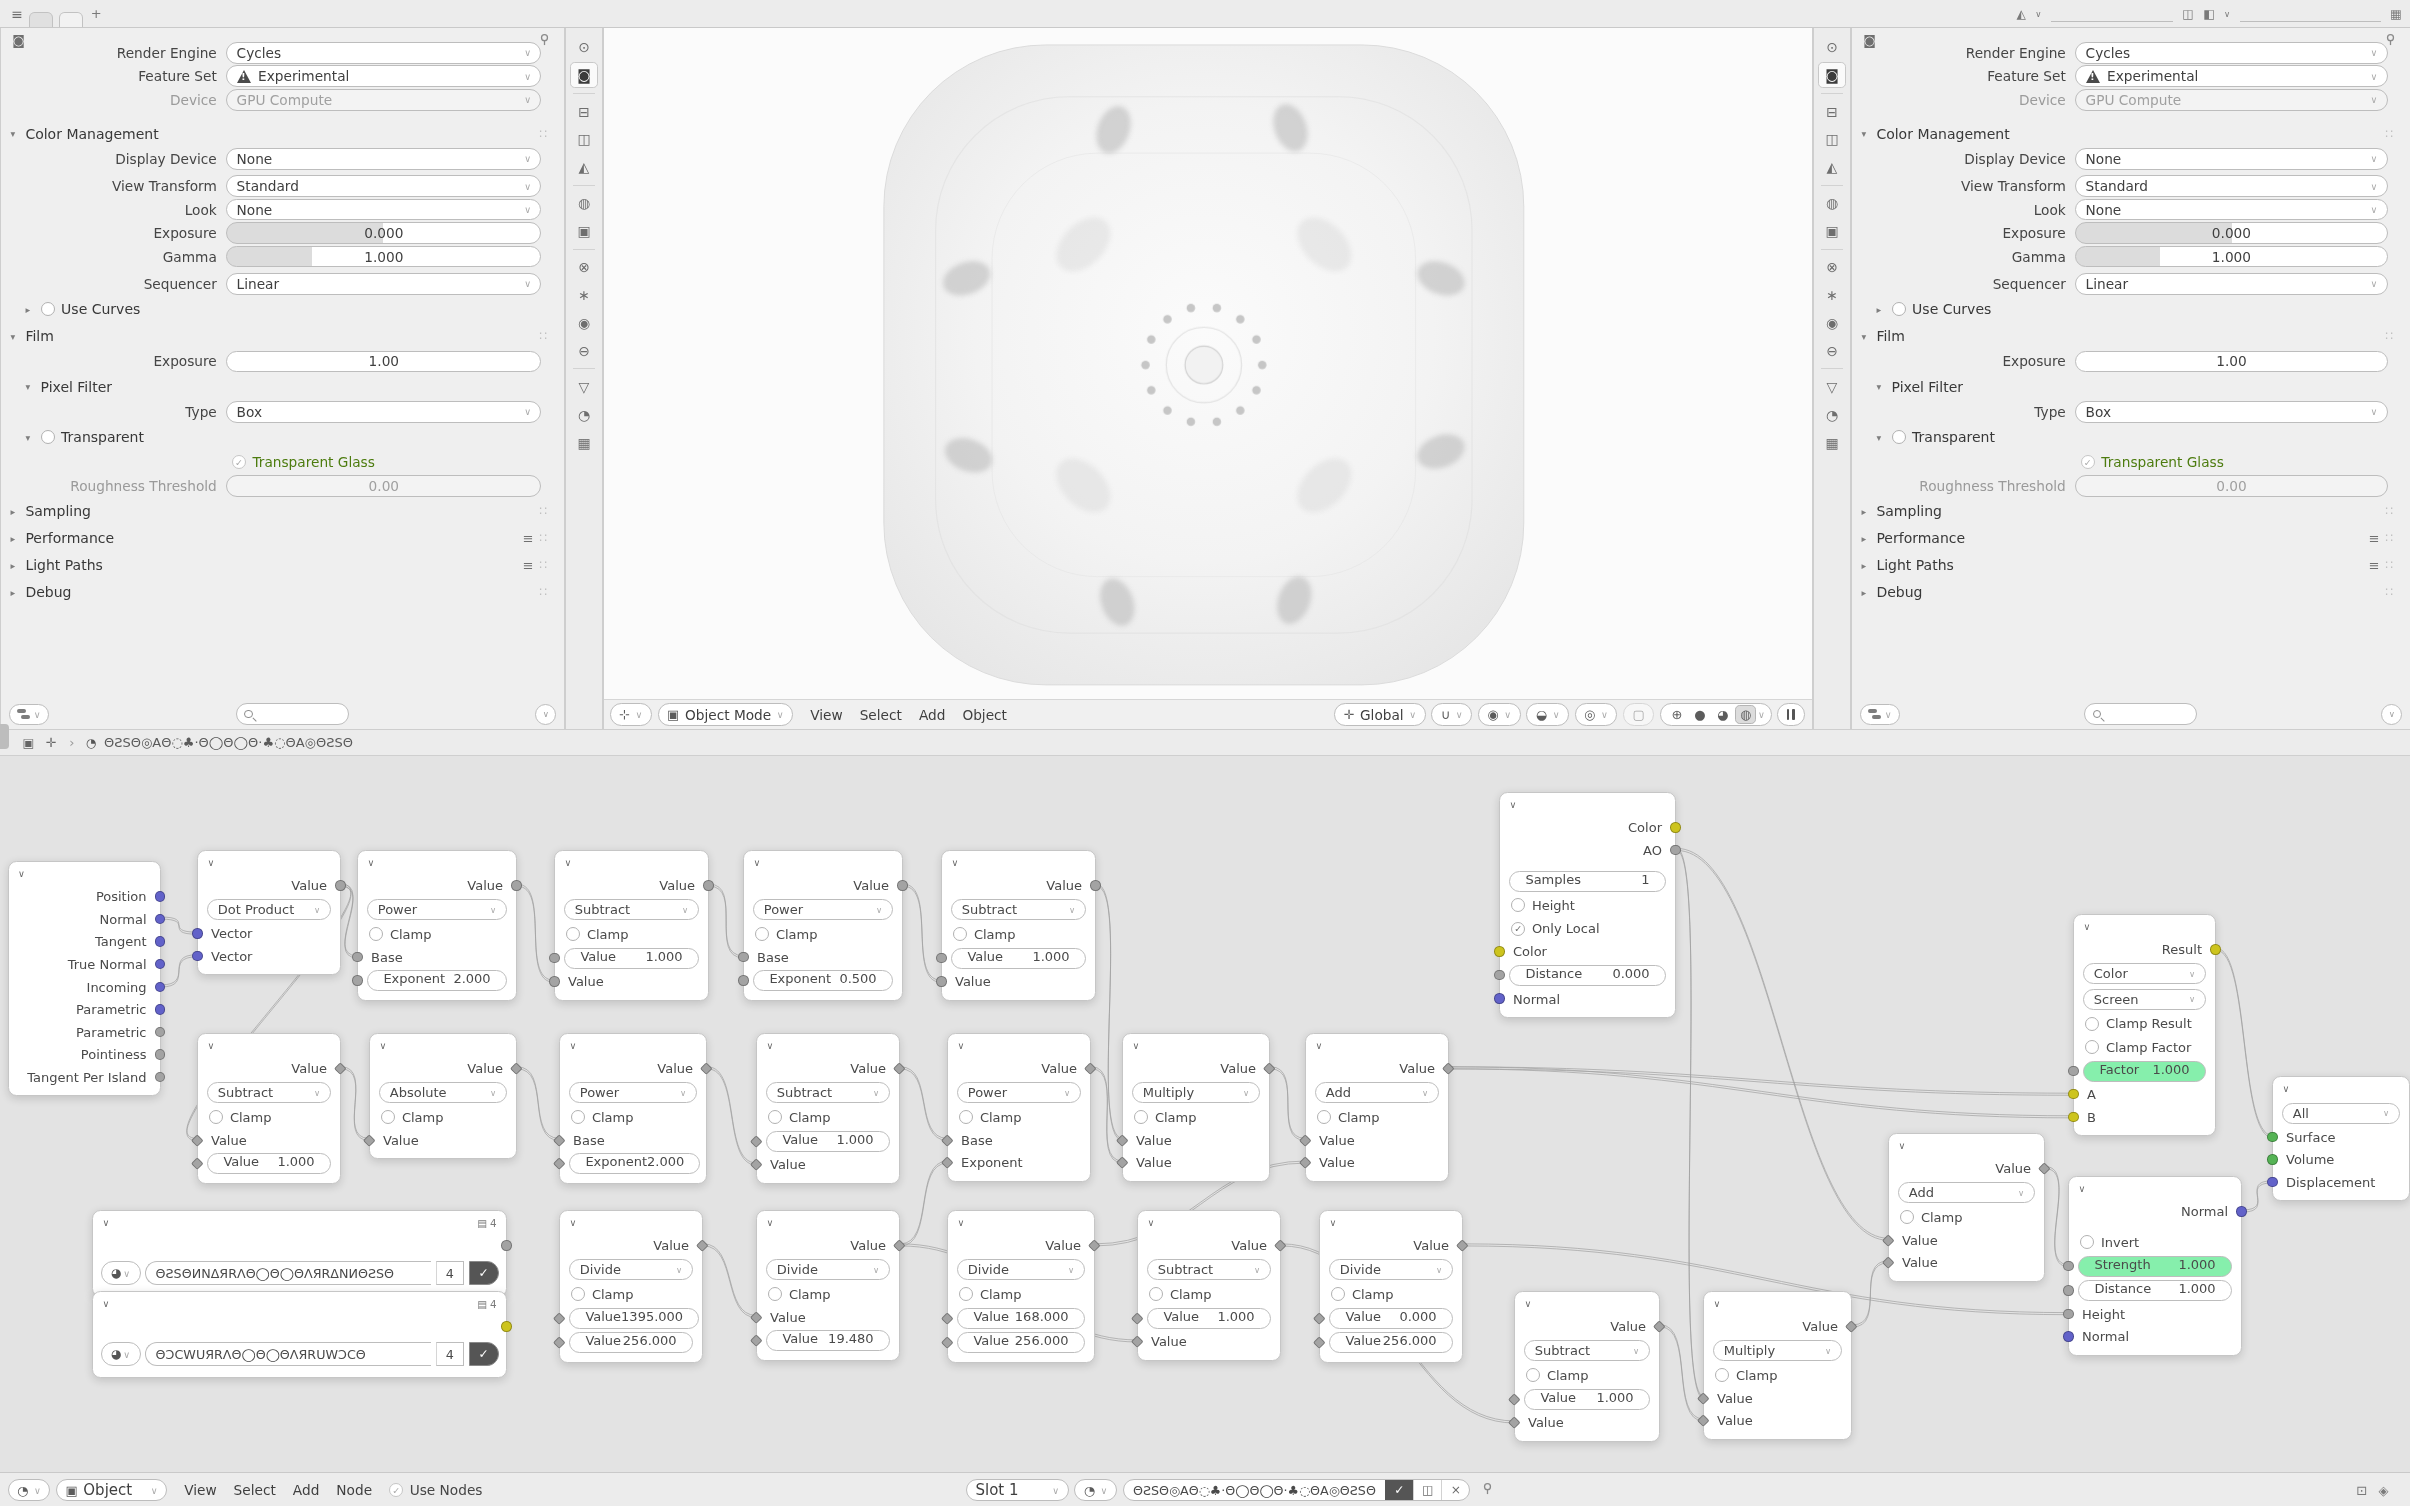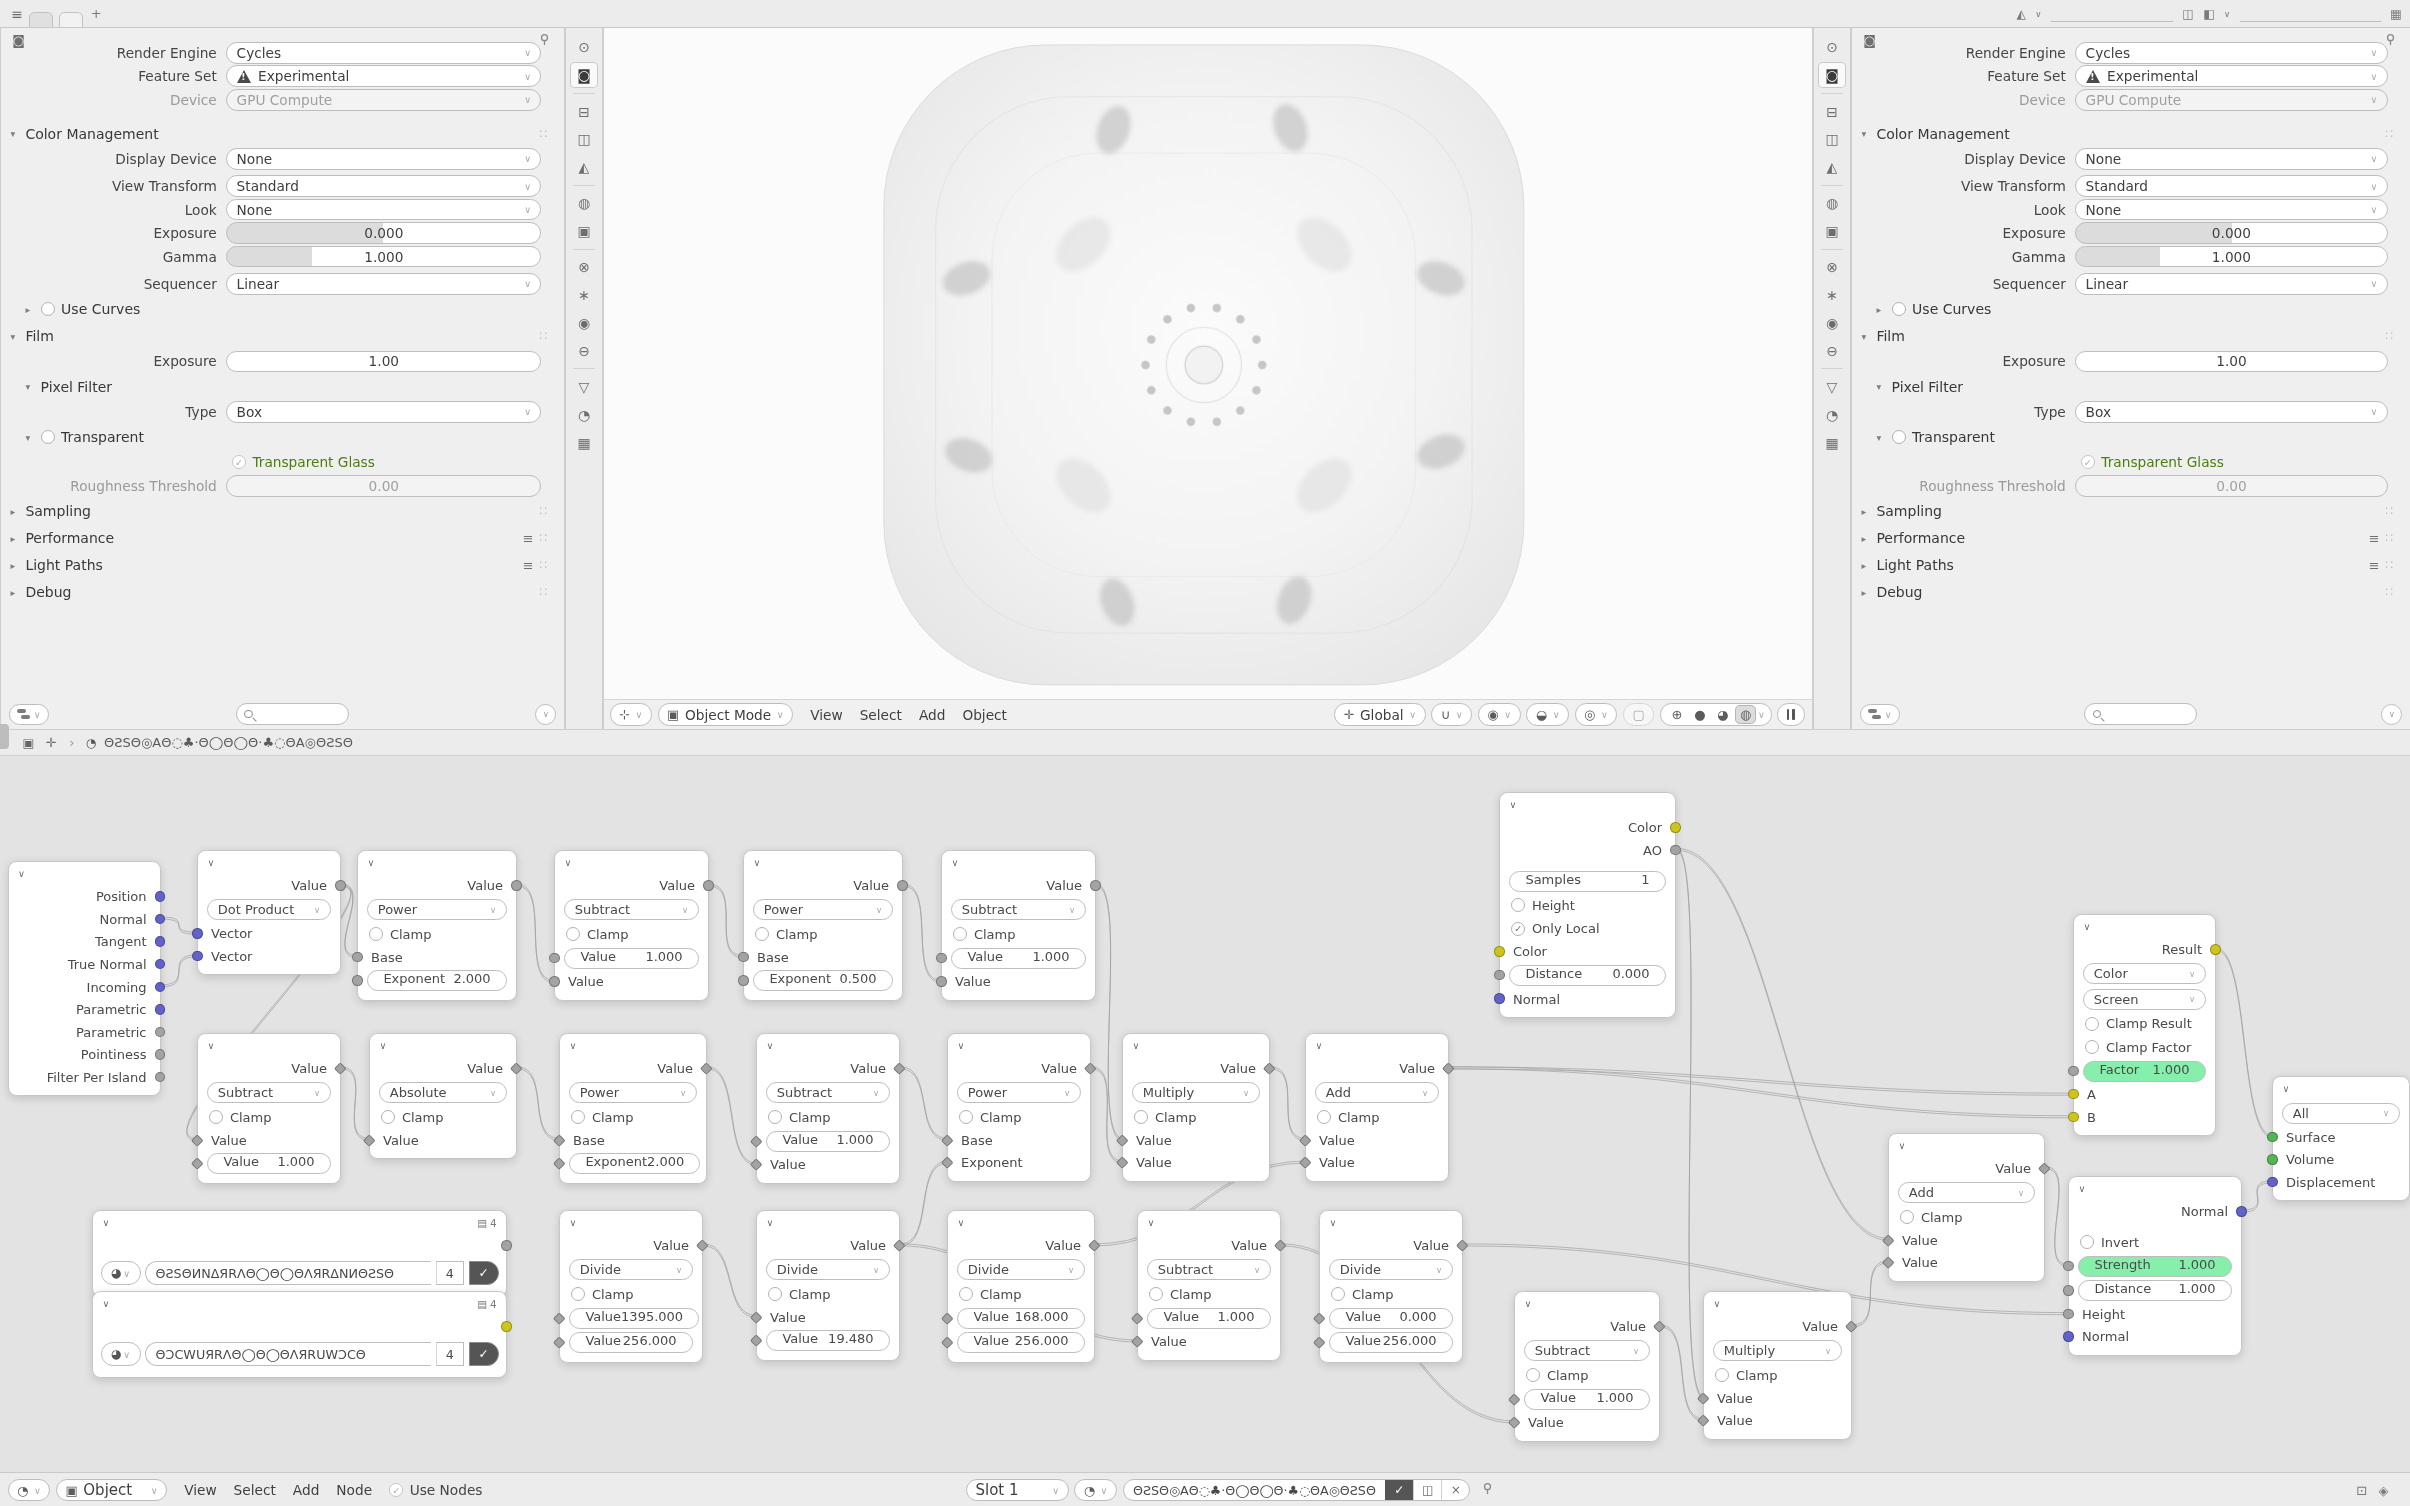--- a/index.html
+++ b/index.html
@@ -697,21 +697,21 @@
         </div>
         <div class="nrow out" style="height:22.6px">
           <span>Parametric</span>
           <span class="sock right  c-gray"></span>
         </div>
         <div class="nrow out" style="height:22.6px">
           <span>Pointiness</span>
           <span class="sock right  c-gray"></span>
         </div>
         <div class="nrow out" style="height:22.6px">
-          <span>Filter Per Island</span>
+          <span>Tangent Per Island</span>
           <span class="sock right  c-gray"></span>
         </div>
       </div>
       <div class="node" style="left: 197px; top: 94px; width: 144px; height: 125px;">
         <div class="n-head">
           <span>∨</span>
         </div>
         <div class="nrow out" style="height:22.6px">
           <span>Value</span>
           <span class="sock right  c-gray"></span>

